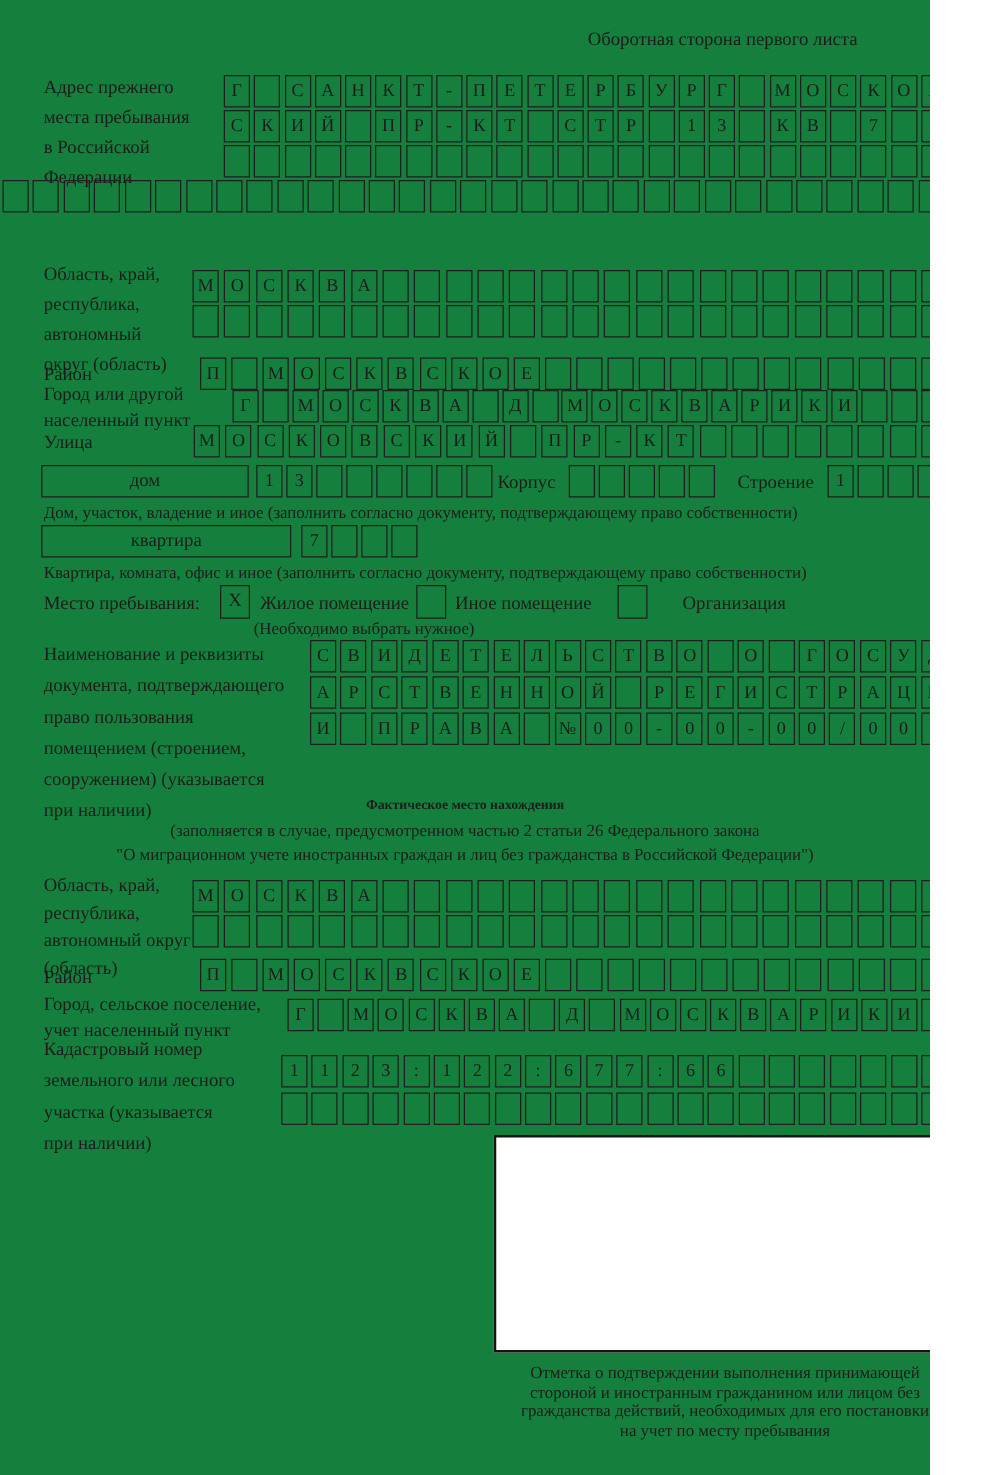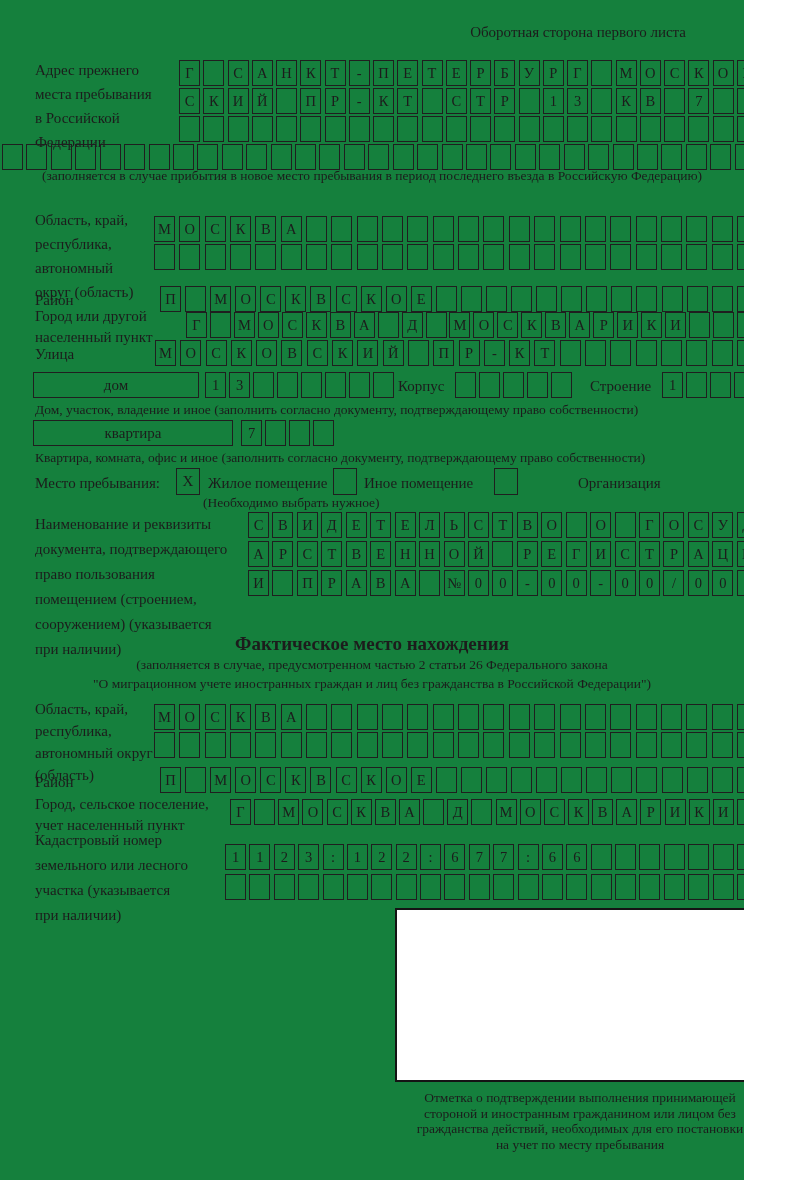--- a/index.html
+++ b/index.html
@@ -139,21 +139,20 @@
       <div class="cell"></div>
       <div class="cell"></div>
       <div class="cell"></div>
       <div class="cell"></div>
       <div class="cell"></div>
       <div class="cell"></div>
       <div class="cell"></div>
       <div class="cell"></div>
       <div class="cell"></div>
     </div>
-  <div class="abs note center" style="top:168px;">(заполняется в случае прибытия в новое место пребывания в период последнего въезда в Российскую Федерацию)</div>
 
 
   <div class="abs lbl" style="left:35px;top:208px;">
       <div class="tline">Область, край,</div>
       <div class="tline">республика,</div>
       <div class="tline">автономный</div>
       <div class="tline">округ (область)</div>
     </div>
   <div class="abs cells" style="left:154px;top:216px;width:604px;">
       <div class="cell">М</div>
@@ -331,21 +330,21 @@
       <div class="cell"></div>
     </div>
   <div class="abs note" style="left:35px;top:450px;">Квартира, комната, офис и иное (заполнить согласно документу, подтверждающему право собственности)</div>
 
   <div class="abs lbl" style="left:35px;top:471px;">Место пребывания:</div>
   <div class="abs cbox" style="left:176px;top:468px;">X</div>
   <div class="abs lbl" style="left:208px;top:471px;">Жилое помещение</div>
   <div class="abs cbox" style="left:333px;top:468px;"></div>
   <div class="abs lbl" style="left:364px;top:471px;">Иное помещение</div>
   <div class="abs cbox" style="left:494px;top:468px;"></div>
-  <div class="abs lbl" style="left:546px;top:471px;margin-left:32px;">Организация</div>
+  <div class="abs lbl" style="left:546px;top:471px;">Организация</div>
   <div class="abs note" style="left:203px;top:495px;">(Необходимо выбрать нужное)</div>
 
   <div class="abs lbl" style="left:35px;top:512px;line-height:25px;">
       <div class="tline">Наименование и реквизиты</div>
       <div class="tline">документа, подтверждающего</div>
       <div class="tline">право пользования</div>
       <div class="tline">помещением (строением,</div>
       <div class="tline">сооружением) (указывается</div>
       <div class="tline">при наличии)</div>
     </div>
@@ -412,21 +411,21 @@
       <div class="cell">0</div>
       <div class="cell">-</div>
       <div class="cell">0</div>
       <div class="cell">0</div>
       <div class="cell">/</div>
       <div class="cell">0</div>
       <div class="cell">0</div>
       <div class="cell">0</div>
     </div>
 
-  <div class="abs lbl bold center" style="top:632px;font-size:19px;">Фактическое место нахождения</div>
+  <div class="abs lbl bold center" style="top:632px;font-size:11px;">Фактическое место нахождения</div>
   <div class="abs note center" style="top:657px;">(заполняется в случае, предусмотренном частью 2 статьи 26 Федерального закона</div>
   <div class="abs note center" style="top:676px;">"О миграционном учете иностранных граждан и лиц без гражданства в Российской Федерации")</div>
 
   <div class="abs lbl" style="left:35px;top:698px;line-height:22px;">
       <div class="tline">Область, край,</div>
       <div class="tline">республика,</div>
       <div class="tline">автономный округ</div>
       <div class="tline">(область)</div>
     </div>
   <div class="abs cells" style="left:154px;top:704px;width:604px;">

